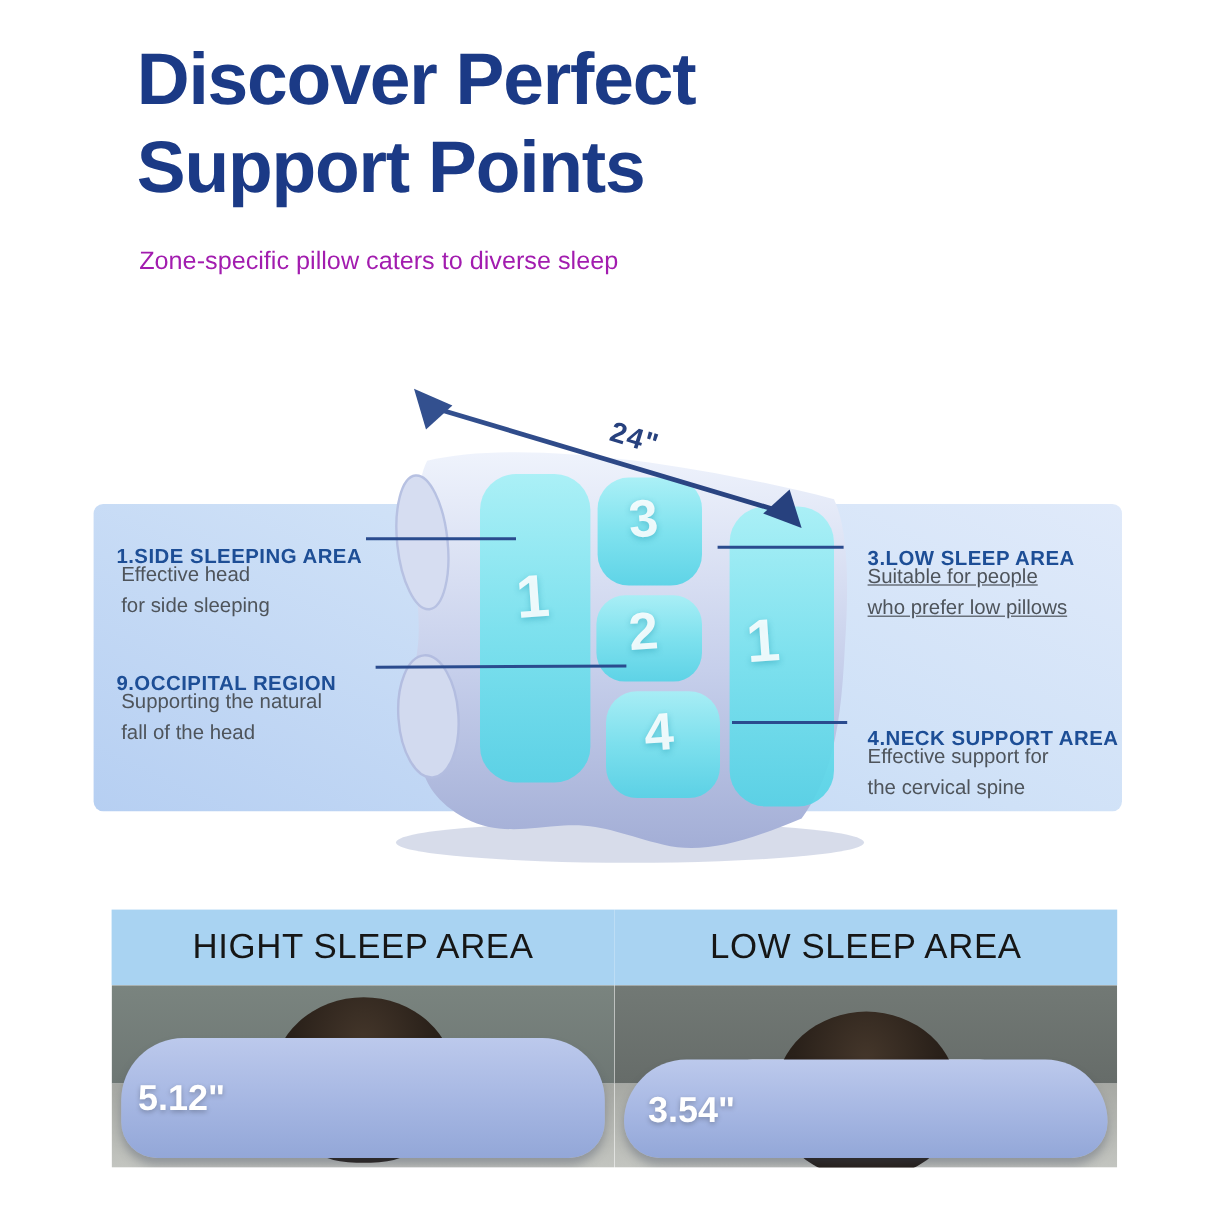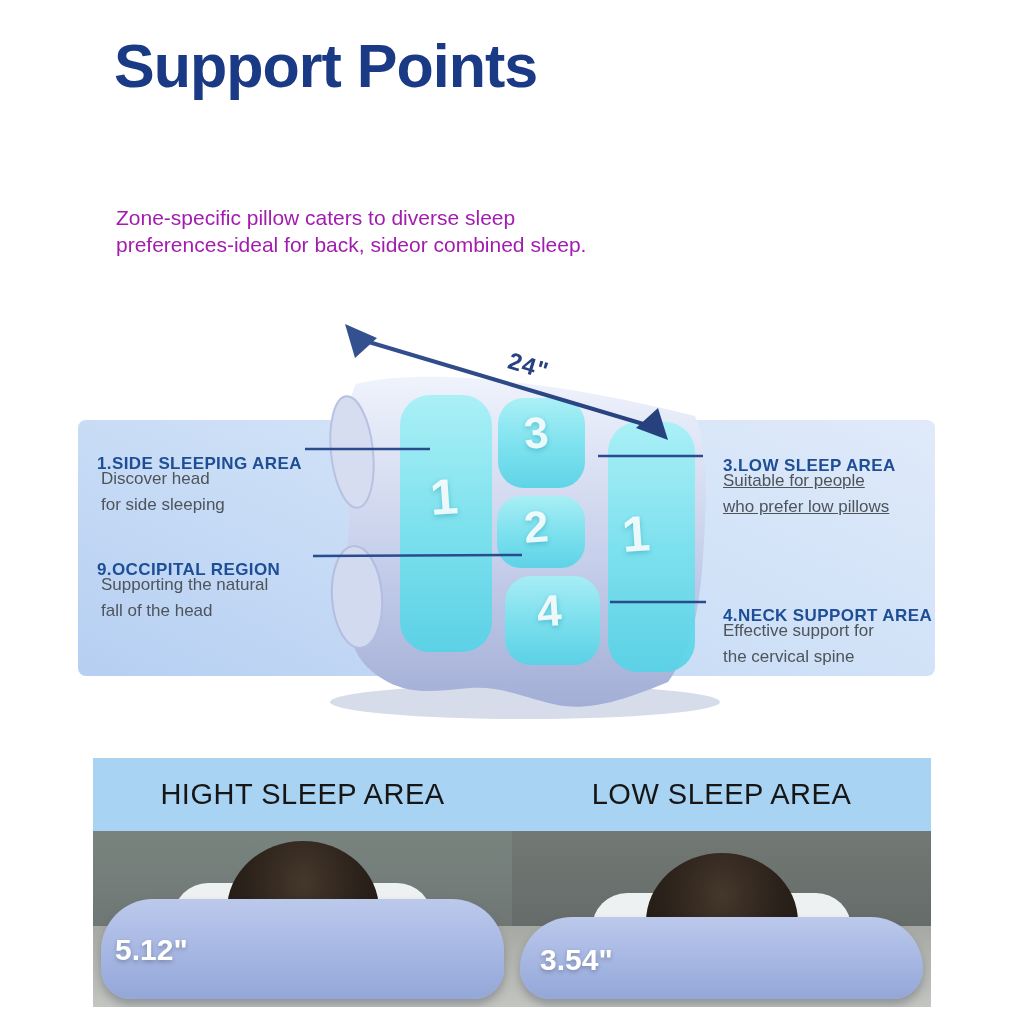--- a/index.html
+++ b/index.html
@@ -44,21 +44,21 @@
 
   .zone-title{
     font-size:17px;font-weight:bold;color:#1d4e96;letter-spacing:0.4px;margin-top:16px;
   }
   .zone-desc{
     font-size:17px;color:#4e545b;line-height:1.55;
   }
 
   
   .comparison{
-    left:93px;top:758px;width:838px;height:249px;
+    left:93px;top:758px;width:838px;height:215px;
     display:flex;
   }
   .compare-card{flex:1;display:flex;flex-direction:column;}
   .card-header{
     height:75px;background:#a9d3f2;
     display:flex;align-items:center;justify-content:center;
     font-size:29px;color:#161616;letter-spacing:0.5px;
   }
   .card-photo{height:180px;position:relative;overflow:hidden;}
   .photo-wall{position:absolute;left:0;top:0;width:100%;height:54%;}
@@ -75,26 +75,26 @@
     background:linear-gradient(#bcc9ec 0%,#a5b6e2 55%,#93a7d8 100%);
     border-radius:52px 52px 30px 30px;
     box-shadow:0 6px 8px rgba(60,70,90,0.35);}
   .height-label{position:absolute;color:#ffffff;font-weight:bold;font-size:30px;
     text-shadow:0 2px 4px rgba(0,0,0,0.25);}
 </style>
 </head>
 <body>
 
 <div class="abs main-title">
+  <div>Discover Perfect</div>
   <div>Support Points</div>
 </div>
 
 <div class="abs subtitle">
   <div>Zone-specific pillow caters to diverse sleep</div>
-  <div>preferences-ideal for back, sideor combined sleep.</div>
 </div>
 
 <div class="abs diagram-section">
 
   <div class="abs diagram-band"></div>
 
   <svg class="abs diagram-svg" viewBox="0 0 1024 440">
     <defs>
       <linearGradient id="pillowGrad" x1="0" y1="0" x2="0" y2="1">
         <stop offset="0" stop-color="#eff3fc"></stop>
@@ -148,21 +148,21 @@
   <div class="abs measure-label" style="left:508px;top:52px;">24"</div>
 
   <div class="abs zone-number zn-big" style="left:430px;top:168px;">1</div>
   <div class="abs zone-number zn-mid" style="left:524px;top:108px;">3</div>
   <div class="abs zone-number zn-mid" style="left:524px;top:202px;">2</div>
   <div class="abs zone-number zn-mid" style="left:537px;top:286px;">4</div>
   <div class="abs zone-number zn-big" style="left:622px;top:205px;">1</div>
 
   <div class="abs zone-title" style="left:97px;top:138px;">1.SIDE SLEEPING AREA</div>
   <div class="abs zone-desc" style="left:101px;top:166px;">
-    <div>Discover head</div>
+    <div>Effective head</div>
     <div>for side sleeping</div>
   </div>
 
   <div class="abs zone-title" style="left:97px;top:244px;">9.OCCIPITAL REGION</div>
   <div class="abs zone-desc" style="left:101px;top:272px;">
     <div>Supporting the natural</div>
     <div>fall of the head</div>
   </div>
 
   <div class="abs zone-title" style="left:723px;top:140px;">3.LOW SLEEP AREA</div>

